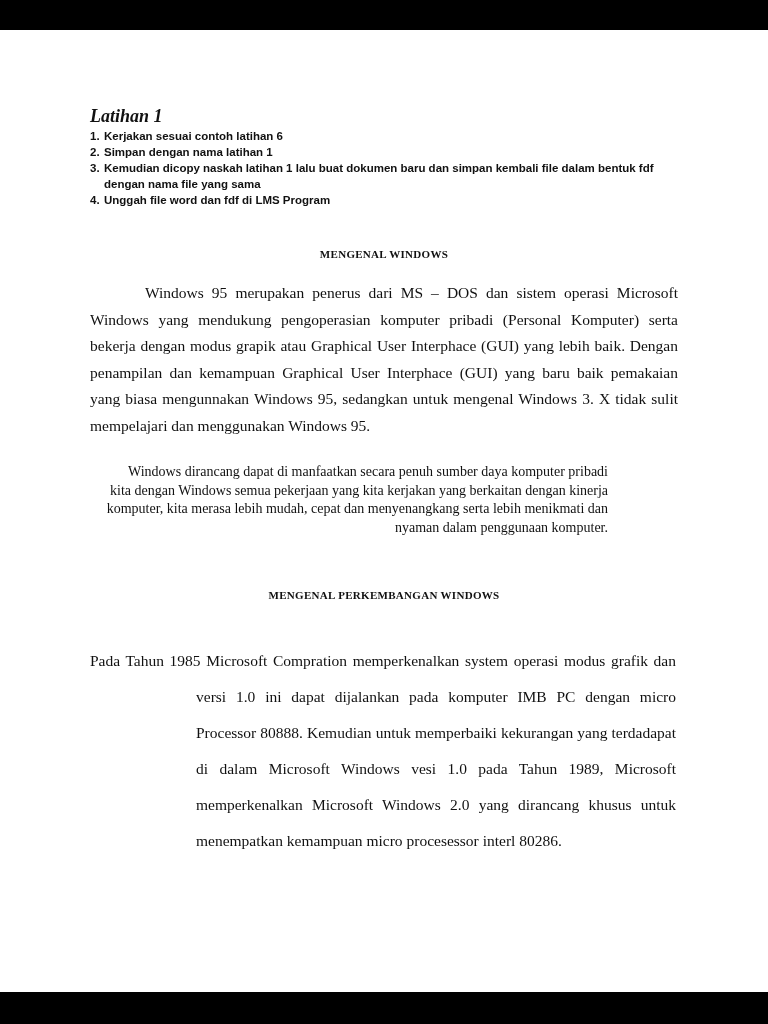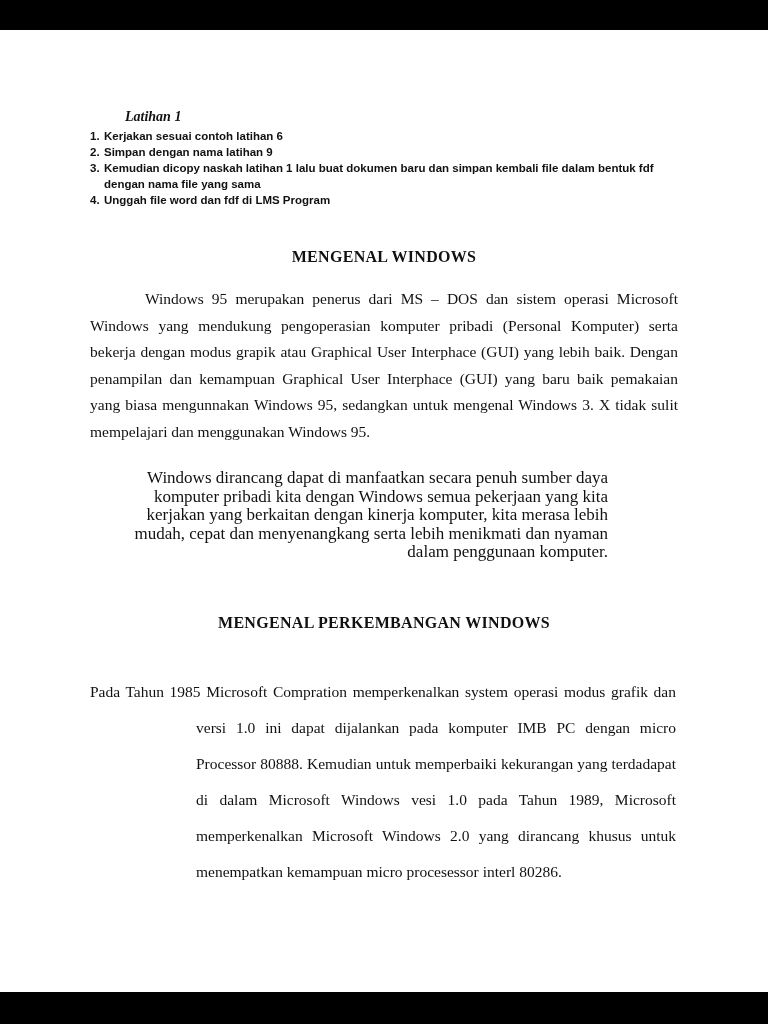--- a/index.html
+++ b/index.html
@@ -30,24 +30,23 @@
     background: #ffffff;
     color: #111111;
     font-family: "Liberation Serif", serif;
   }
 
   
   .inst-title {
     font-family: "Liberation Serif", serif;
     font-style: italic;
     font-weight: bold;
-    font-size: 14px;
+    font-size: 18px;
     line-height: 17px;
     margin-bottom: 3px;
-    margin-left: 35px;
   }
   .inst-list {
     font-family: "Liberation Sans", sans-serif;
     font-weight: bold;
     font-size: 11.5px;
     line-height: 16px;
   }
   .inst-item {
     display: flex;
     align-items: flex-start;
@@ -57,40 +56,40 @@
   }
   .inst-text {
     flex: 1 1 auto;
     max-width: 560px;
   }
 
   
   .section-heading {
     text-align: center;
     font-weight: bold;
-    font-size: 16px;
+    font-size: 11px;
     letter-spacing: 0.3px;
     margin: 0;
   }
   .heading-1 { margin-top: 40px; }
   .heading-2 { margin-top: 52px; }
 
   
   .para-justified {
     margin: 20px 0 0 0;
     font-size: 15.5px;
     line-height: 26.5px;
     text-align: justify;
     text-indent: 55px;
   }
 
   
   .para-right {
     margin: 24px 70px 0 15px;
-    font-size: 17px;
+    font-size: 14px;
     line-height: 18.5px;
     text-align: right;
   }
 
   
   .para-hanging {
     margin: 42px 2px 0 0;
     font-size: 15.5px;
     line-height: 36px;
     text-align: justify;
@@ -110,21 +109,21 @@
     <div class="instructions">
       <div class="inst-title">Latihan 1</div>
 
       <div class="inst-list">
         <div class="inst-item">
           <span class="inst-num">1.</span>
           <span class="inst-text">Kerjakan sesuai contoh latihan 6</span>
         </div>
         <div class="inst-item">
           <span class="inst-num">2.</span>
-          <span class="inst-text">Simpan dengan nama latihan 9</span>
+          <span class="inst-text">Simpan dengan nama latihan 1</span>
         </div>
         <div class="inst-item">
           <span class="inst-num">3.</span>
           <span class="inst-text">Kemudian dicopy naskah latihan 1 lalu buat dokumen baru dan simpan kembali file dalam bentuk fdf dengan nama file yang sama</span>
         </div>
         <div class="inst-item">
           <span class="inst-num">4.</span>
           <span class="inst-text">Unggah file word dan fdf di LMS Program</span>
         </div>
       </div>

